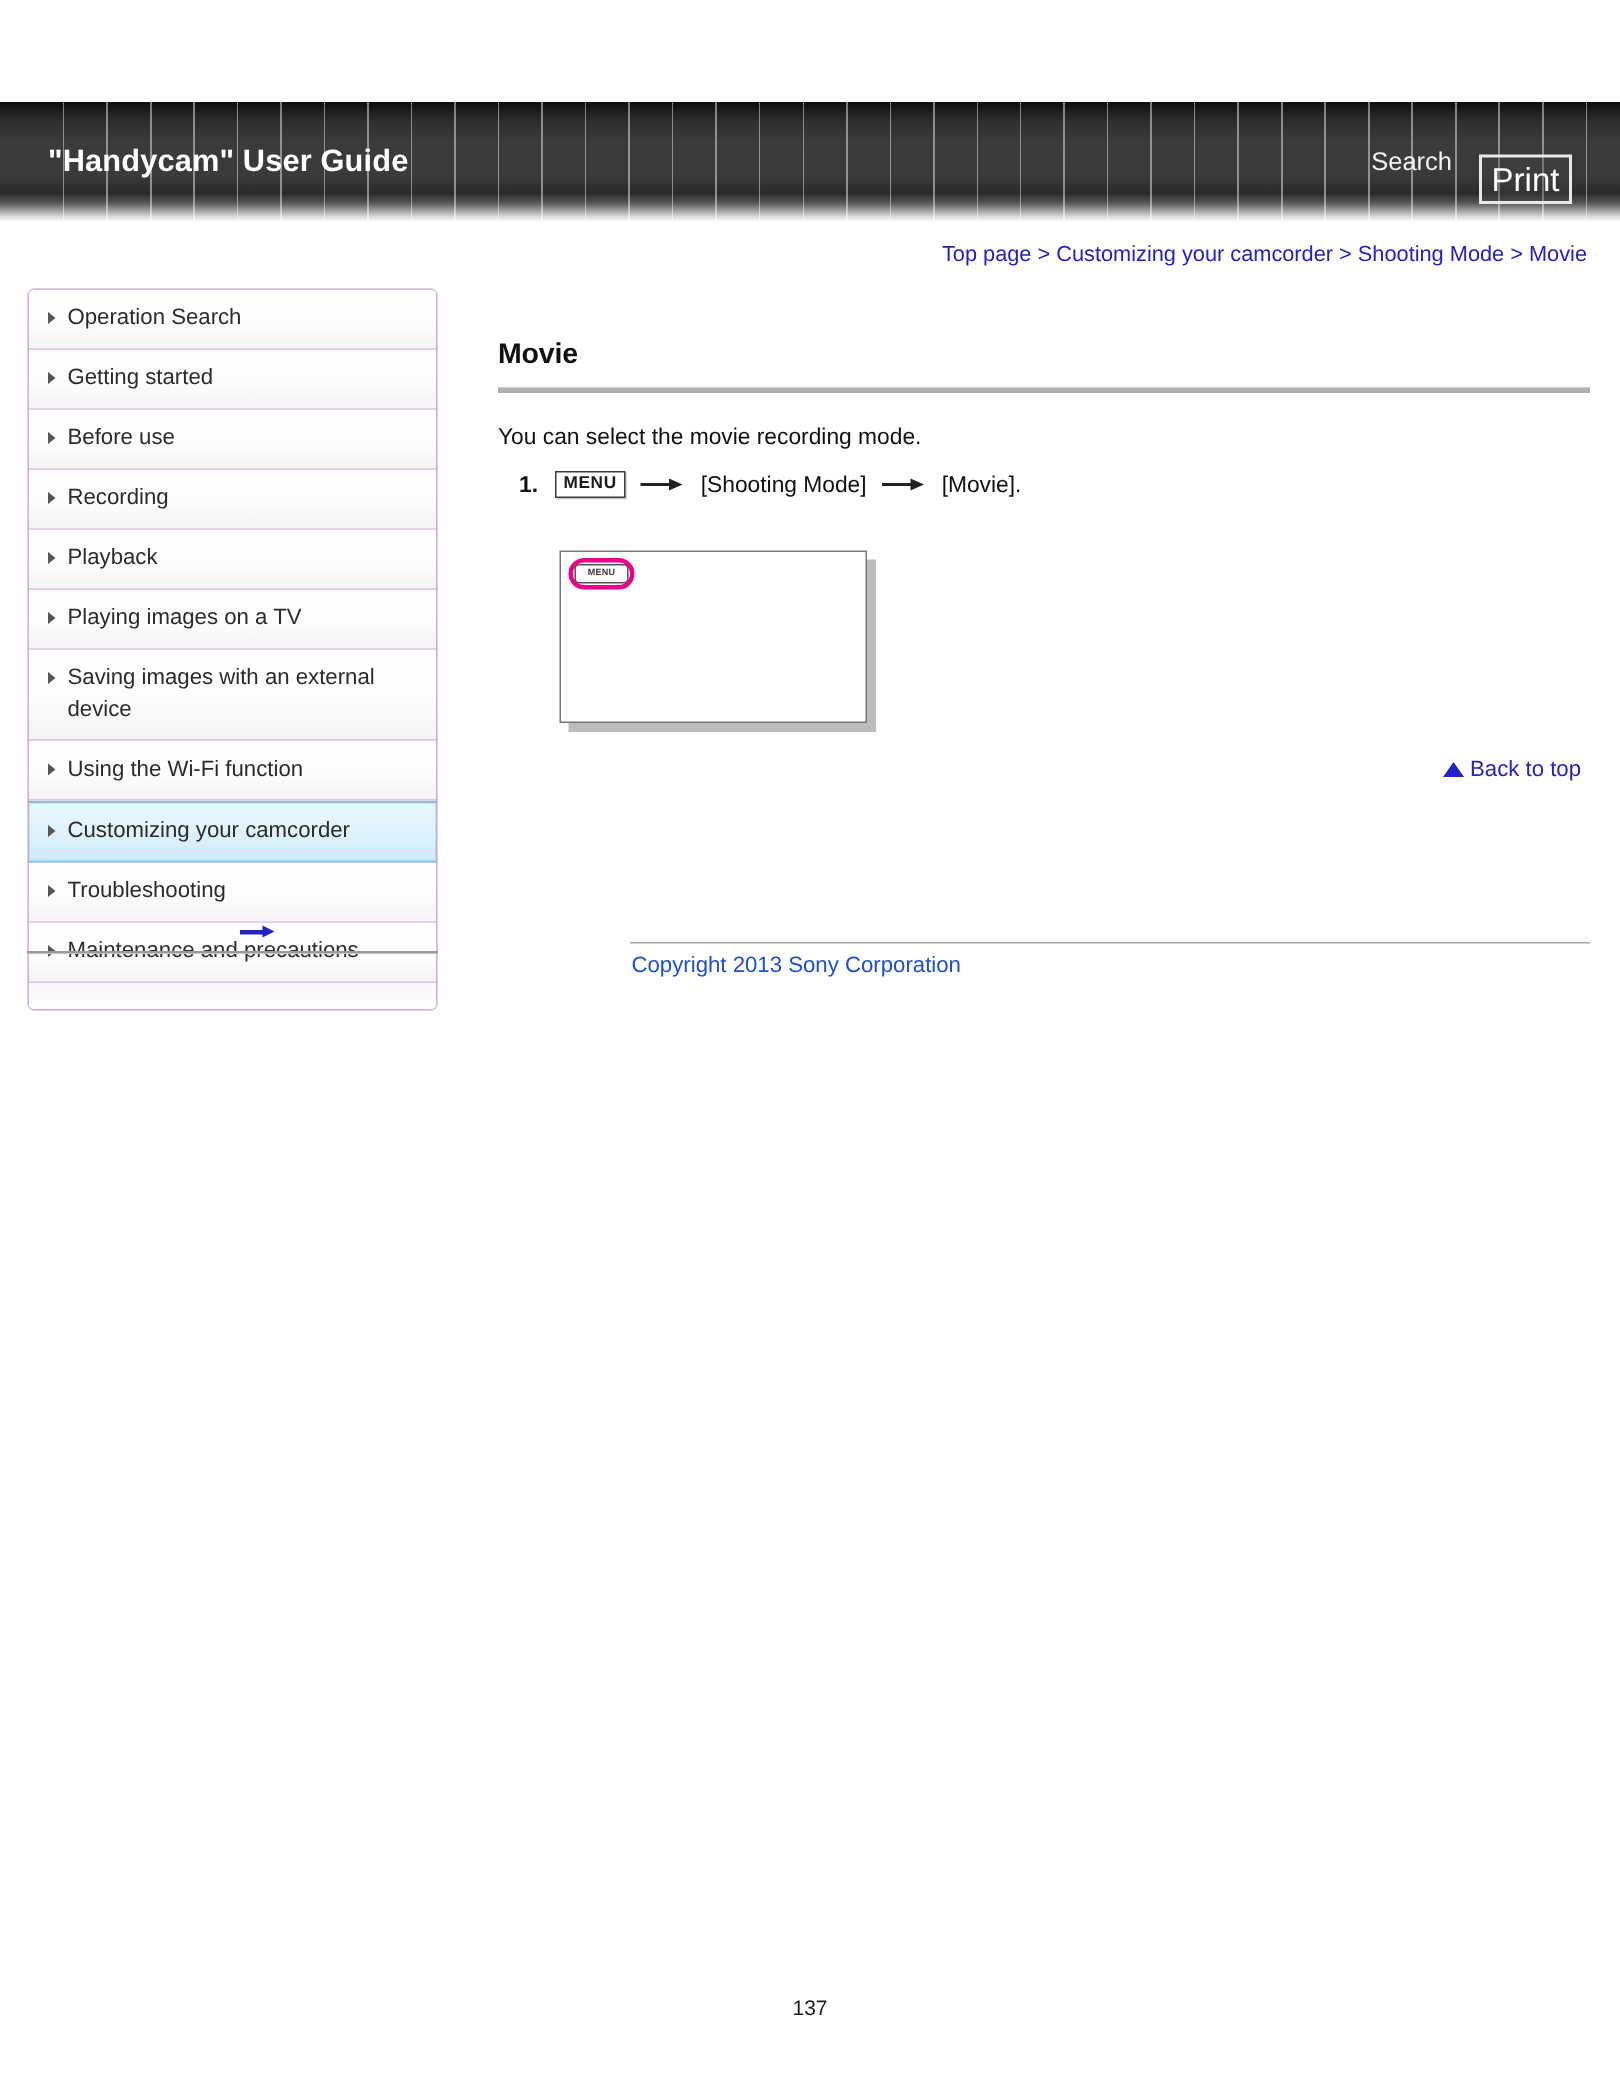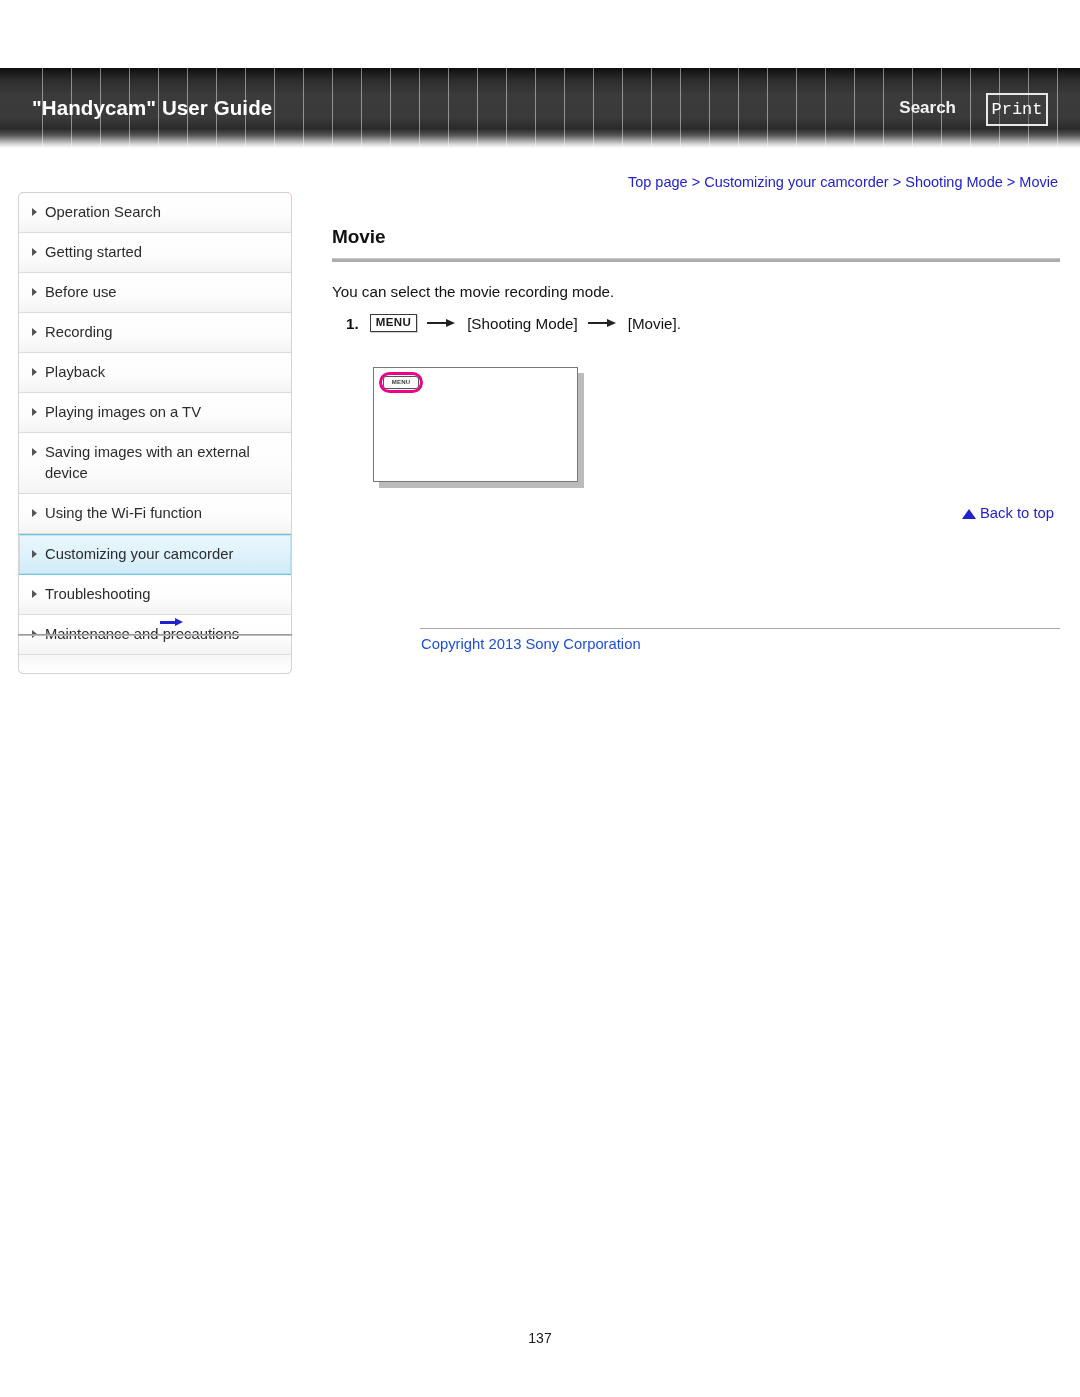--- a/index.html
+++ b/index.html
@@ -59,54 +59,51 @@
     top: 28px;
     font-size: 20.5px;
     font-weight: bold;
     color: #ffffff;
     letter-spacing: 0.1px;
     white-space: nowrap;
     z-index: 3;
   }
   .banner-search {
     position: absolute;
-    right: 124px;
+    right: 112px;
     top: 30px;
     font-size: 17px;
     color: #f2f2f2;
     z-index: 3;
     white-space: nowrap;
-    font-weight: bold;
   }
   .banner-print {
     position: absolute;
     right: 32px;
-    top: 25px;
+    top: 35px;
     width: 58px;
     height: 29px;
     border: 2px solid #e8e8e8;
     color: #ffffff;
-    font-size: 17px;
+    font-size: 22px;
     line-height: 29px;
     text-align: center;
     background: rgba(70,70,70,0.35);
     z-index: 3;
     box-sizing: content-box;
-    font-family: Liberation Mono, monospace;
   }
 
   
   .breadcrumb {
     position: absolute;
     right: 22px;
     top: 162px;
     font-size: 14.5px;
     color: #2222cc;
     white-space: nowrap;
-    margin-top: 12px;
   }
   .breadcrumb .sep { color: #2222cc; }
 
   
   .sidebar {
     position: absolute;
     left: 18px;
     top: 192px;
     width: 274px;
     border: 1px solid #d4d4d4;

